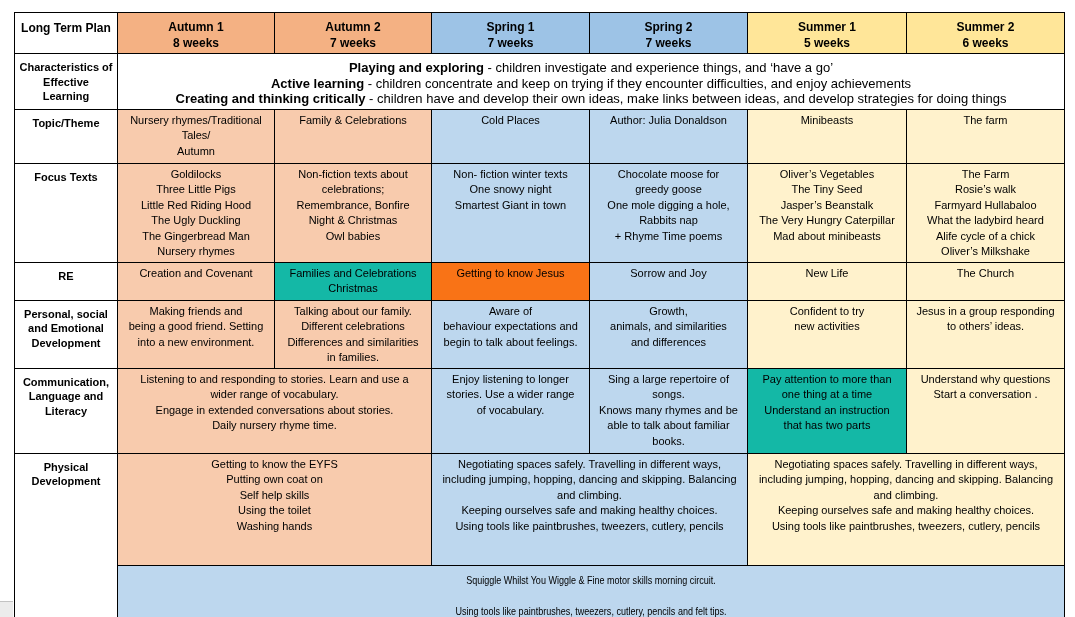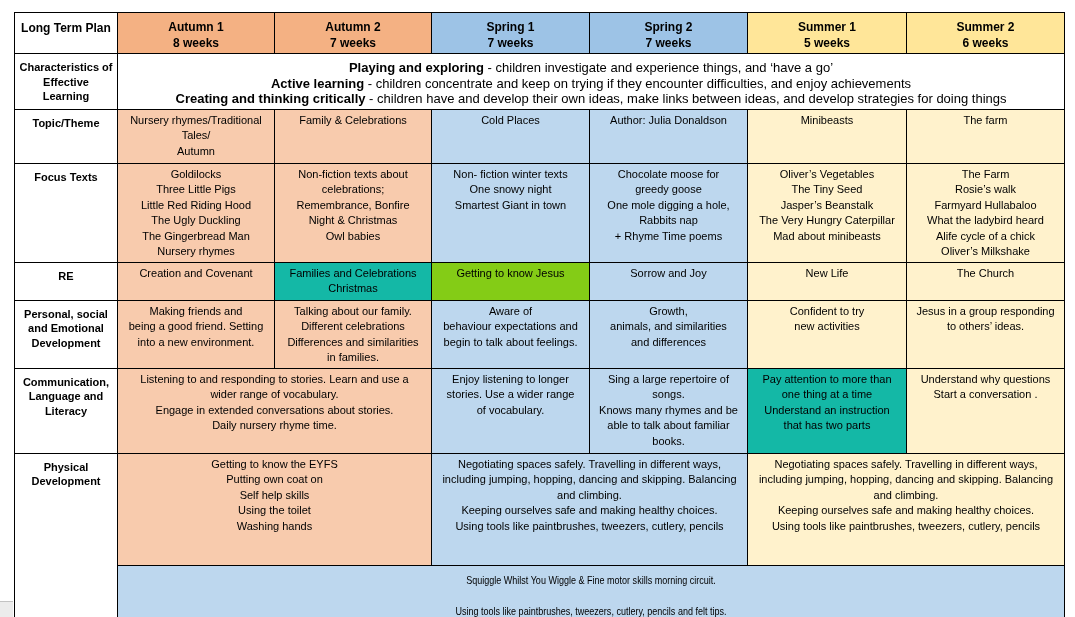--- a/index.html
+++ b/index.html
@@ -141,21 +141,21 @@
 
     <tr style="height:38px">
       <td class="rlabel">RE</td>
       <td style="background-color: rgb(248, 203, 173);">
             <div class="txt">Creation and Covenant</div>
           </td>
       <td style="background-color: #14b8a6;">
             <div class="txt">Families and Celebrations
 Christmas</div>
           </td>
-      <td style="background-color: #84cc16;">
+      <td style="background-color: #f97316;">
             <div class="txt">Getting to know Jesus</div>
           </td>
       <td style="background-color: rgb(189, 215, 238);">
             <div class="txt">Sorrow and Joy</div>
           </td>
       <td style="background-color: rgb(255, 242, 204);">
             <div class="txt">New Life</div>
           </td>
       <td style="background-color: rgb(255, 242, 204);">
             <div class="txt">The Church</div>

